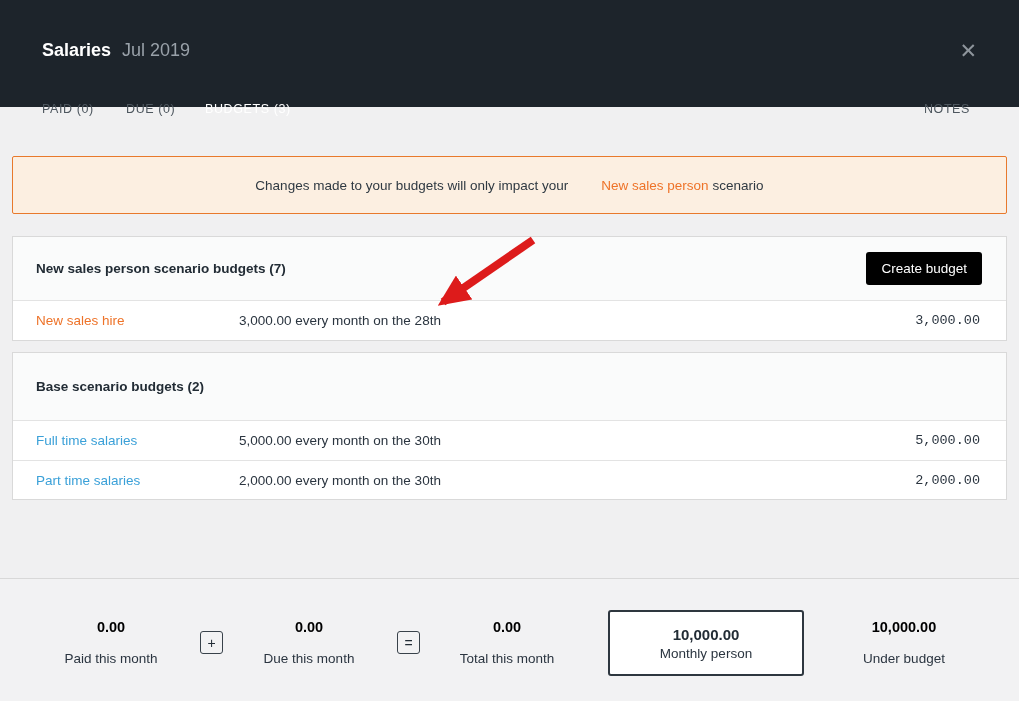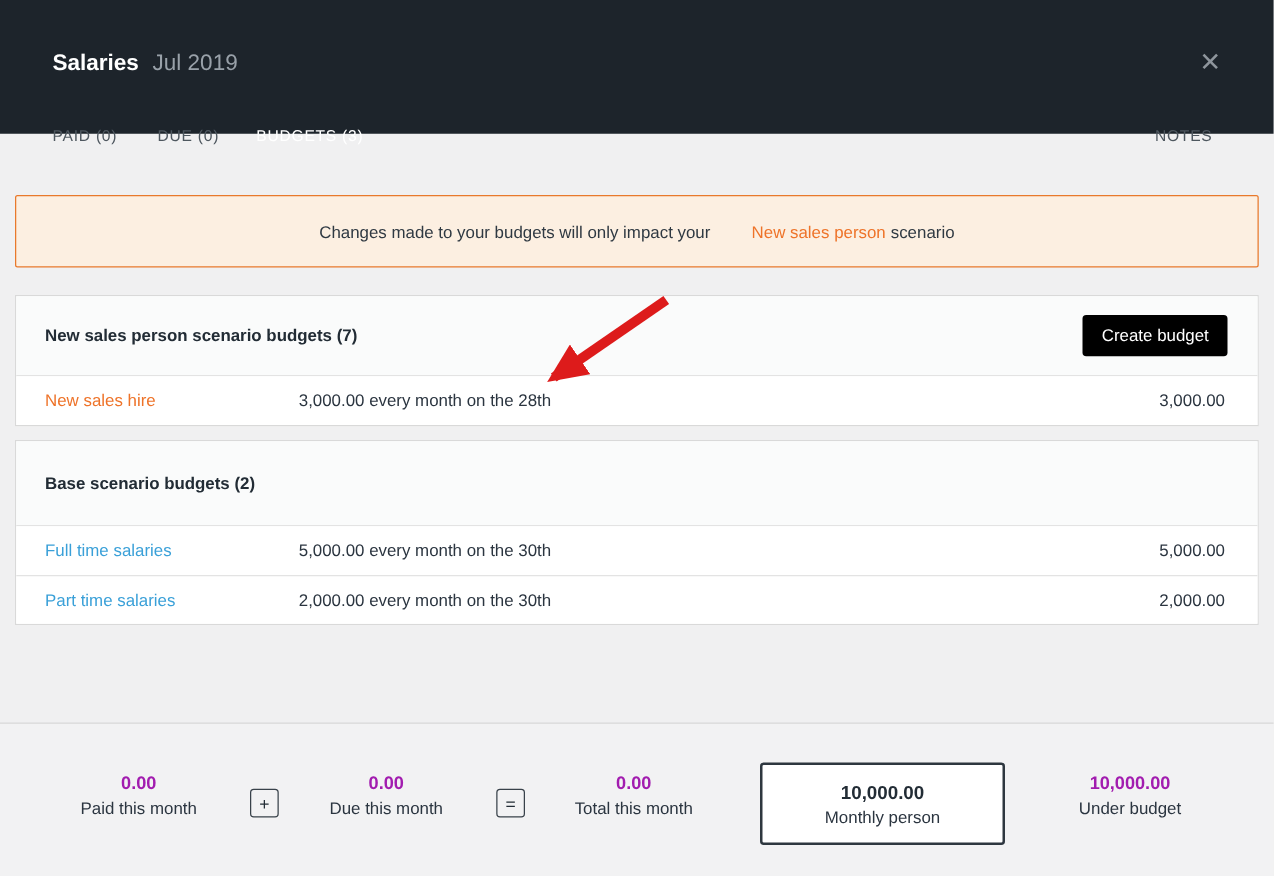--- a/index.html
+++ b/index.html
@@ -66,30 +66,30 @@
   }
   .budget-row {
     height: 39px; display: flex; align-items: center;
     font-size: 13.5px; background: #ffffff;
   }
   .budget-row + .budget-row { border-top: 1px solid #e3e3e3; }
   .row-name { width: 193px; padding-left: 23px; cursor: pointer; }
   .row-name.orange { color: #ee7329; }
   .row-name.blue { color: #3aa0d8; }
   .row-schedule { flex: 1; color: #2b3540; margin-left: 33px; }
-  .row-amount { padding-right: 26px; color: #2b3540; text-align: left; }
+  .row-amount { padding-right: 26px; color: #2b3540; text-align: left; font-family: Liberation Mono, monospace; }
 
   
   .modal-footer {
     position: absolute; left: 0; top: 578px; width: 1019px; height: 123px;
     background: #f2f2f3; border-top: 1px solid #d8d8d8;
   }
   .stat { position: absolute; width: 170px; text-align: center; top: 40px; }
-  .stat .stat-value { font-size: 14.5px; font-weight: bold; color: #a21caf; }
-  .stat .stat-label { font-size: 13.5px; color: #2b3540; margin-top: 4px; }
+  .stat .stat-value { font-size: 14.5px; font-weight: bold; color: #000000; }
+  .stat .stat-label { font-size: 13.5px; color: #2b3540; margin-top: 16px; }
   .stat-paid { left: 26px; }
   .stat-due { left: 224px; }
   .stat-total { left: 422px; }
   .stat-under { left: 819px; }
   .op-box {
     position: absolute; top: 52px; width: 23px; height: 23px;
     border: 1px solid #39424a; border-radius: 3px;
     display: flex; align-items: center; justify-content: center;
     font-size: 14px; color: #222c35; background: transparent;
   }

